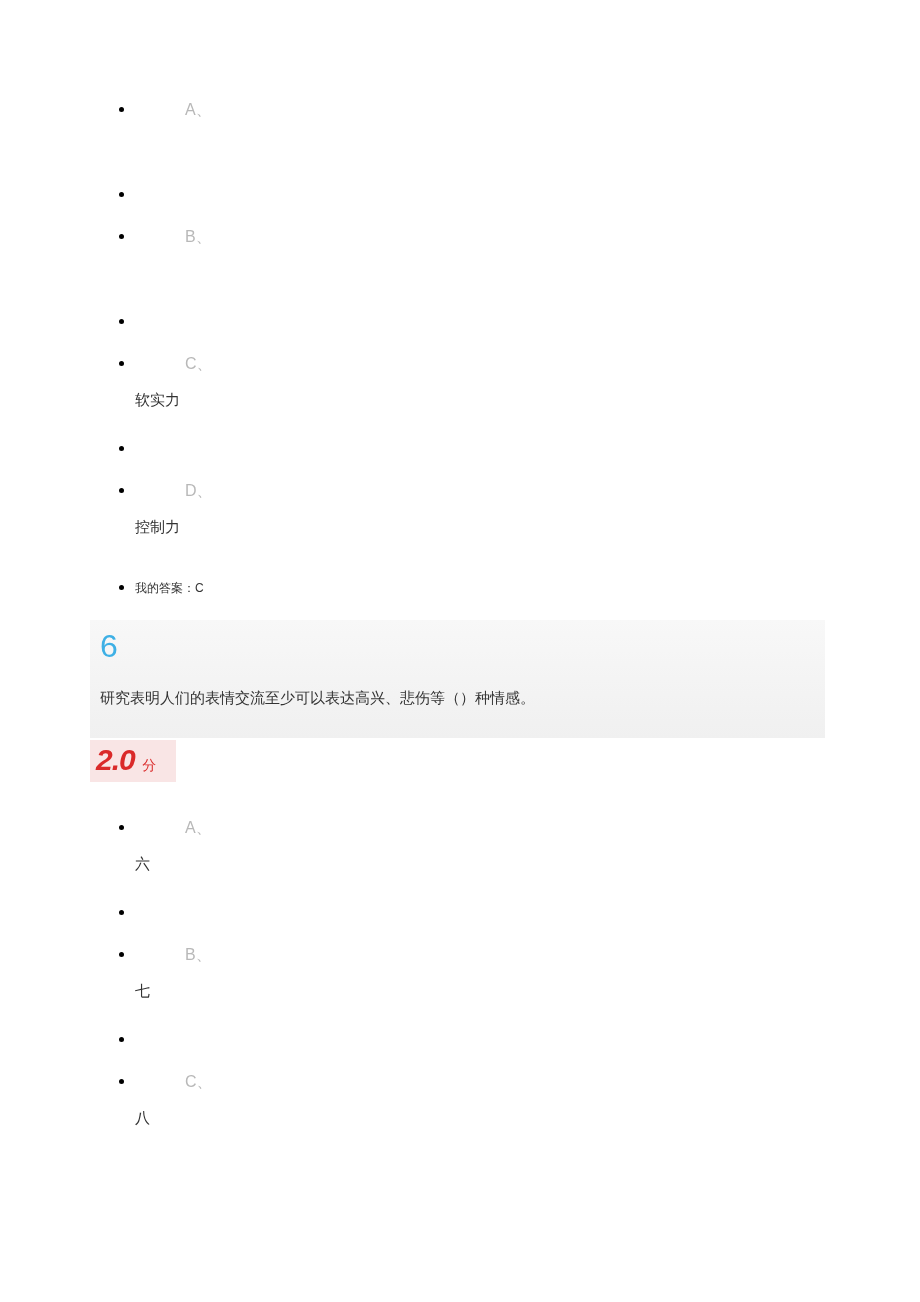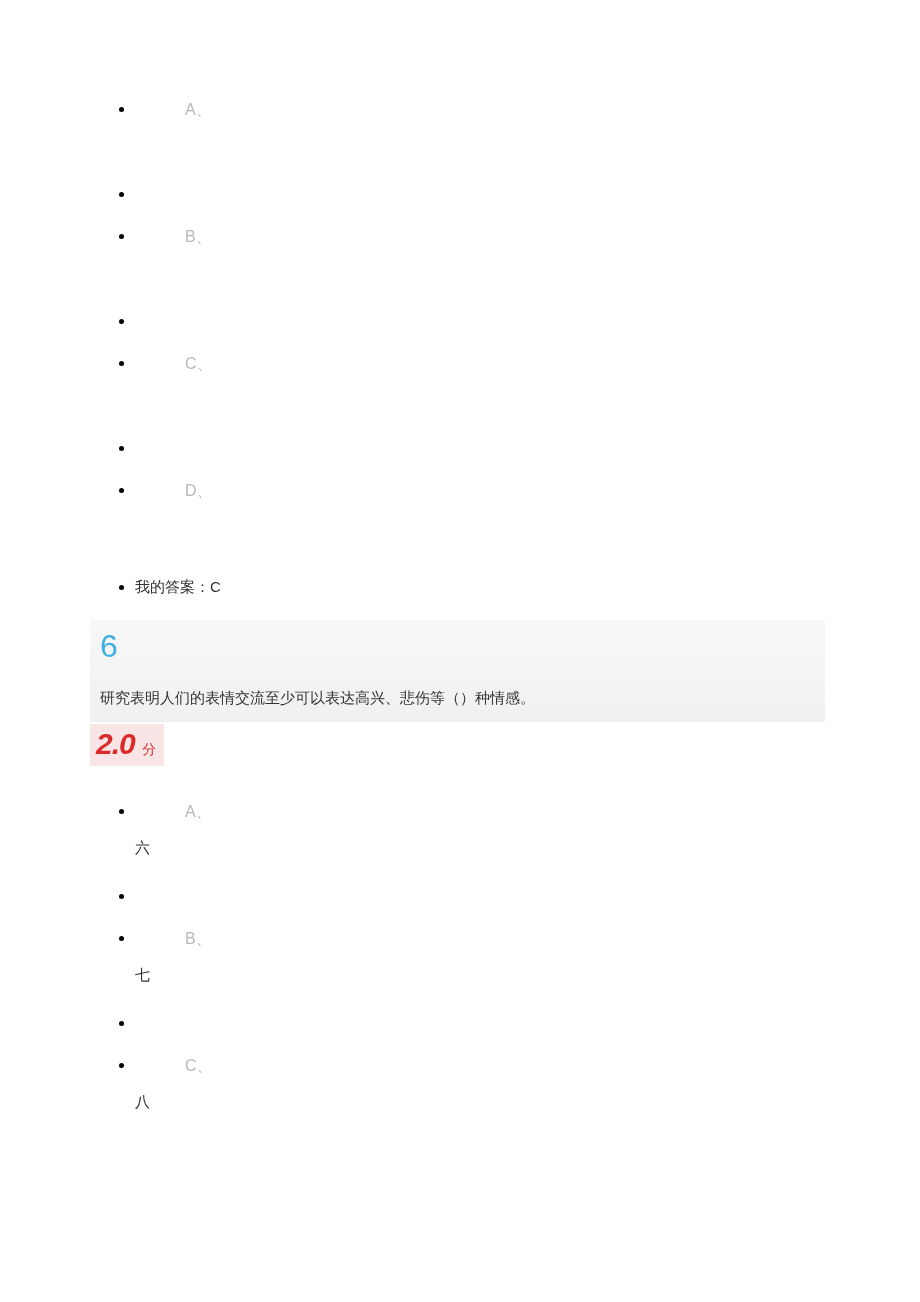--- a/index.html
+++ b/index.html
@@ -43,46 +43,46 @@
       vertical-align: top;
     }
     .option-text {
       display: block;
       color: #333;
       font-size: 15px;
       margin-top: 16px;
     }
     .answer-line {
       color: #333;
-      font-size: 15px;
+      font-size: 12px;
       margin-top: 12px;
       margin-bottom: 16px;
     }
     .question-header {
       background: linear-gradient(to bottom, #f8f8f8, #f0f0f0);
       border: none;
       margin-left: -5px;
       padding: 8px 10px 0px 10px;
     }
     .question-number {
       color: #3eb0e5;
       font-size: 32px;
       font-weight: 400;
       margin-bottom: 22px;
     }
     .question-text {
       color: #333;
       font-size: 15px;
       line-height: 1.4;
-      padding-bottom: 14px;
+      padding-bottom: 30px;
     }
     .score-box {
       display: inline-block;
       background: #f9e5e5;
-      padding: 3px 8px 5px 6px;
+      padding: 3px 20px 5px 6px;
       margin-left: -5px;
       margin-top: 2px;
     }
     .score-value {
       color: #da2a2a;
       font-size: 30px;
       font-weight: bold;
       font-style: italic;
       letter-spacing: -1px;
     }
@@ -108,24 +108,26 @@
     <li class="option">
       <span class="option-letter">A、</span>
     </li>
     <li class="bullet-only"></li>
     <li class="option">
       <span class="option-letter">B、</span>
     </li>
     <li class="bullet-only"></li>
     <li class="option">
       <span class="option-letter">C、</span>
+      <span class="option-text">软实力</span>
     </li>
     <li class="bullet-only"></li>
     <li class="option">
       <span class="option-letter">D、</span>
+      <span class="option-text">控制力</span>
     </li>
     <li class="bullet-only">
       <div class="answer-line">我的答案：C</div>
     </li>
   </ul>
 
   <div class="question-header">
     <div class="question-number">6</div>
     <div class="question-text">研究表明人们的表情交流至少可以表达高兴、悲伤等（）种情感。</div>
   </div>

